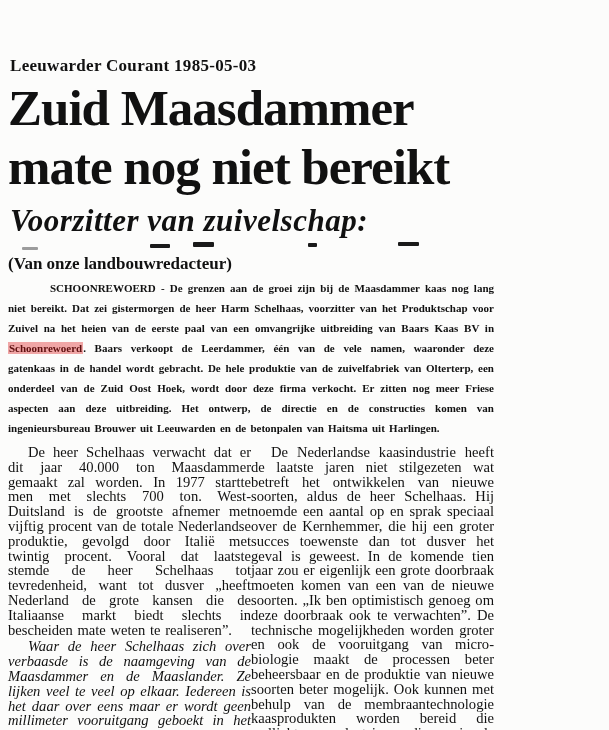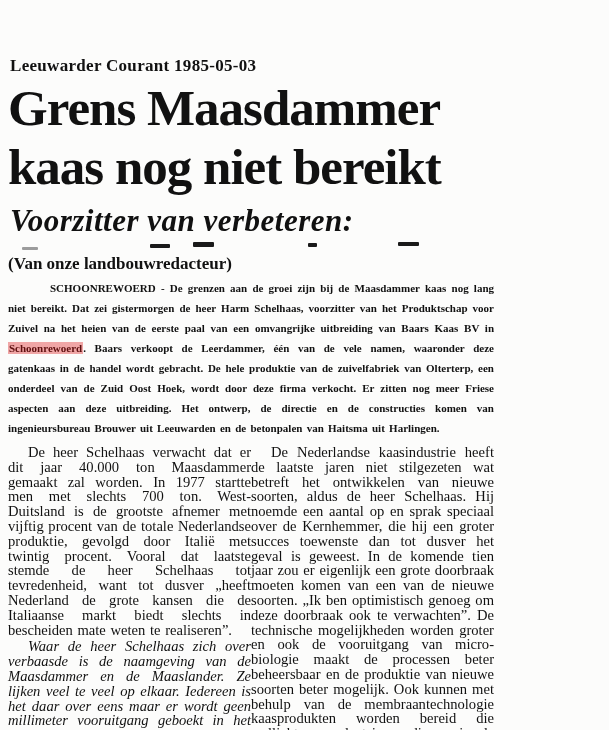--- a/index.html
+++ b/index.html
@@ -119,23 +119,23 @@
     transform: rotate(-15deg);
   }
 </style>
 </head>
 <body>
 
 <div class="page">
 
   <div class="source">Leeuwarder Courant 1985-05-03</div>
 
-  <h1 class="headline"><span>Grens Maasdammer</span><br><span>kaas nog niet bereikt</span></h1>
+  <h1 class="headline"><span>Zuid Maasdammer</span><br><span>mate nog niet bereikt</span></h1>
 
-  <div class="subhead">Voorzitter van verbeteren:</div>
+  <div class="subhead">Voorzitter van zuivelschap:</div>
 
   <div class="artifacts">
     <span class="a1"></span>
     <span class="a2"></span>
     <span class="a3"></span>
     <span class="a4"></span>
     <span class="a5"></span>
   </div>
 
   <div class="credit">(Van onze landbouwredacteur)</div>

